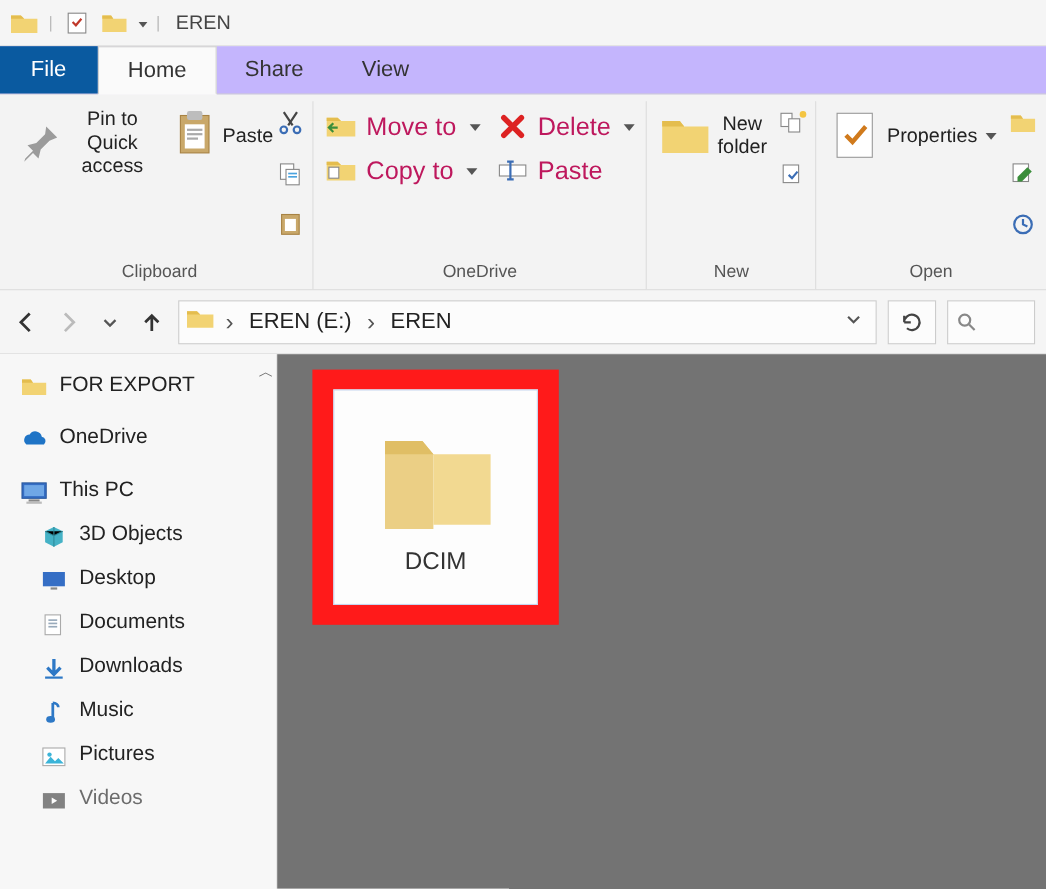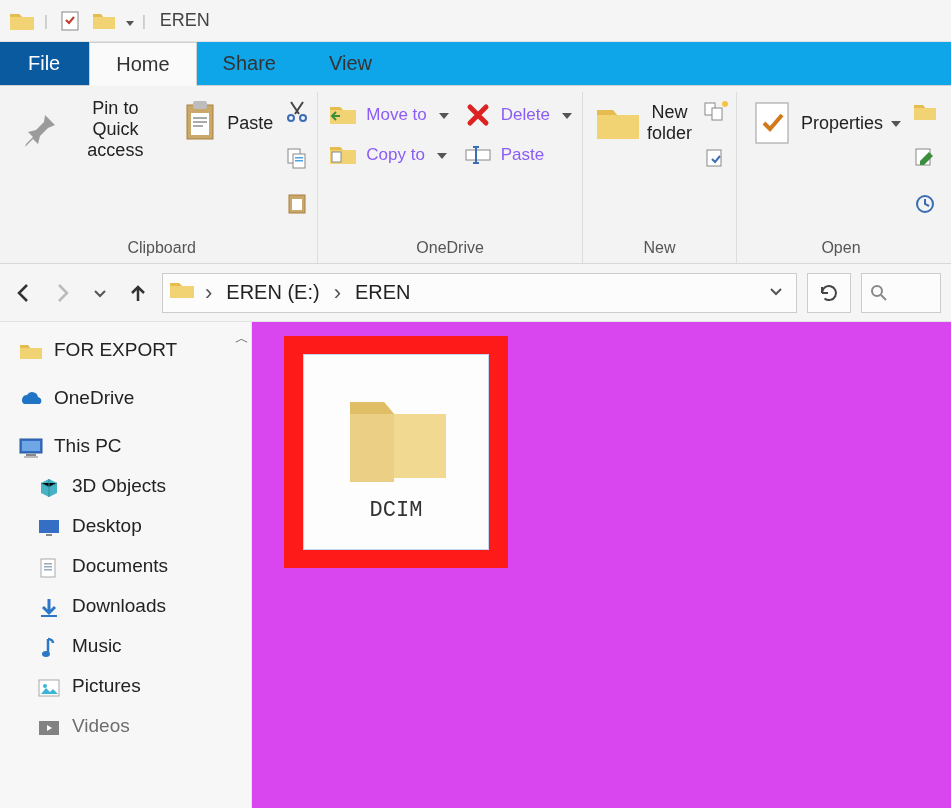--- a/index.html
+++ b/index.html
@@ -34,21 +34,21 @@
     border-left: 4px solid transparent;
     border-right: 4px solid transparent;
     border-top: 5px solid #555;
     margin-left: 2px;
   }
   .title-text { font-size: 18px; color: #444; margin-left: 6px; }
 
   
   .tabs {
     height: 44px;
-    background: #0ea5e9;
+    background: #c4b5fd;
     display: flex;
     border-bottom: 1px solid #d0d0d0;
     align-items: stretch;
   }
   .tab {
     padding: 0 26px;
     display: flex;
     align-items: center;
     font-size: 20px;
     color: #333;
@@ -111,22 +111,22 @@
   .stack {
     display: flex;
     flex-direction: column;
     gap: 6px;
     padding-top: 4px;
   }
   .smallbtn {
     display: flex;
     align-items: center;
     gap: 8px;
-    font-size: 17px;
-    color: #8b5cf6;
+    font-size: 23px;
+    color: #be185d;
     padding: 2px 4px;
     white-space: nowrap;
   }
   .smallbtn .mini-icon {
     width: 30px; height: 30px;
     display: flex; align-items: center; justify-content: center;
   }
   .caret::after {
     content: "";
     display: inline-block;
@@ -223,22 +223,21 @@
     right: 0; top: 8px;
     width: 18px;
     display: flex; flex-direction: column; align-items: center;
   }
   .side-scroll .chev { font-size: 14px; color: #666; }
 
   .content {
     flex: 1;
     position: relative;
     padding: 10px 20px;
-    background: #d946ef;
-    font-family: Liberation Mono, monospace;
+    background: #737373;
   }
   .highlight-box {
     position: absolute;
     left: 32px; top: 14px;
     width: 224px; height: 232px;
     background: #ff1a1a;
     display: flex; align-items: center; justify-content: center;
   }
   .folder-tile {
     width: 186px; height: 196px;

